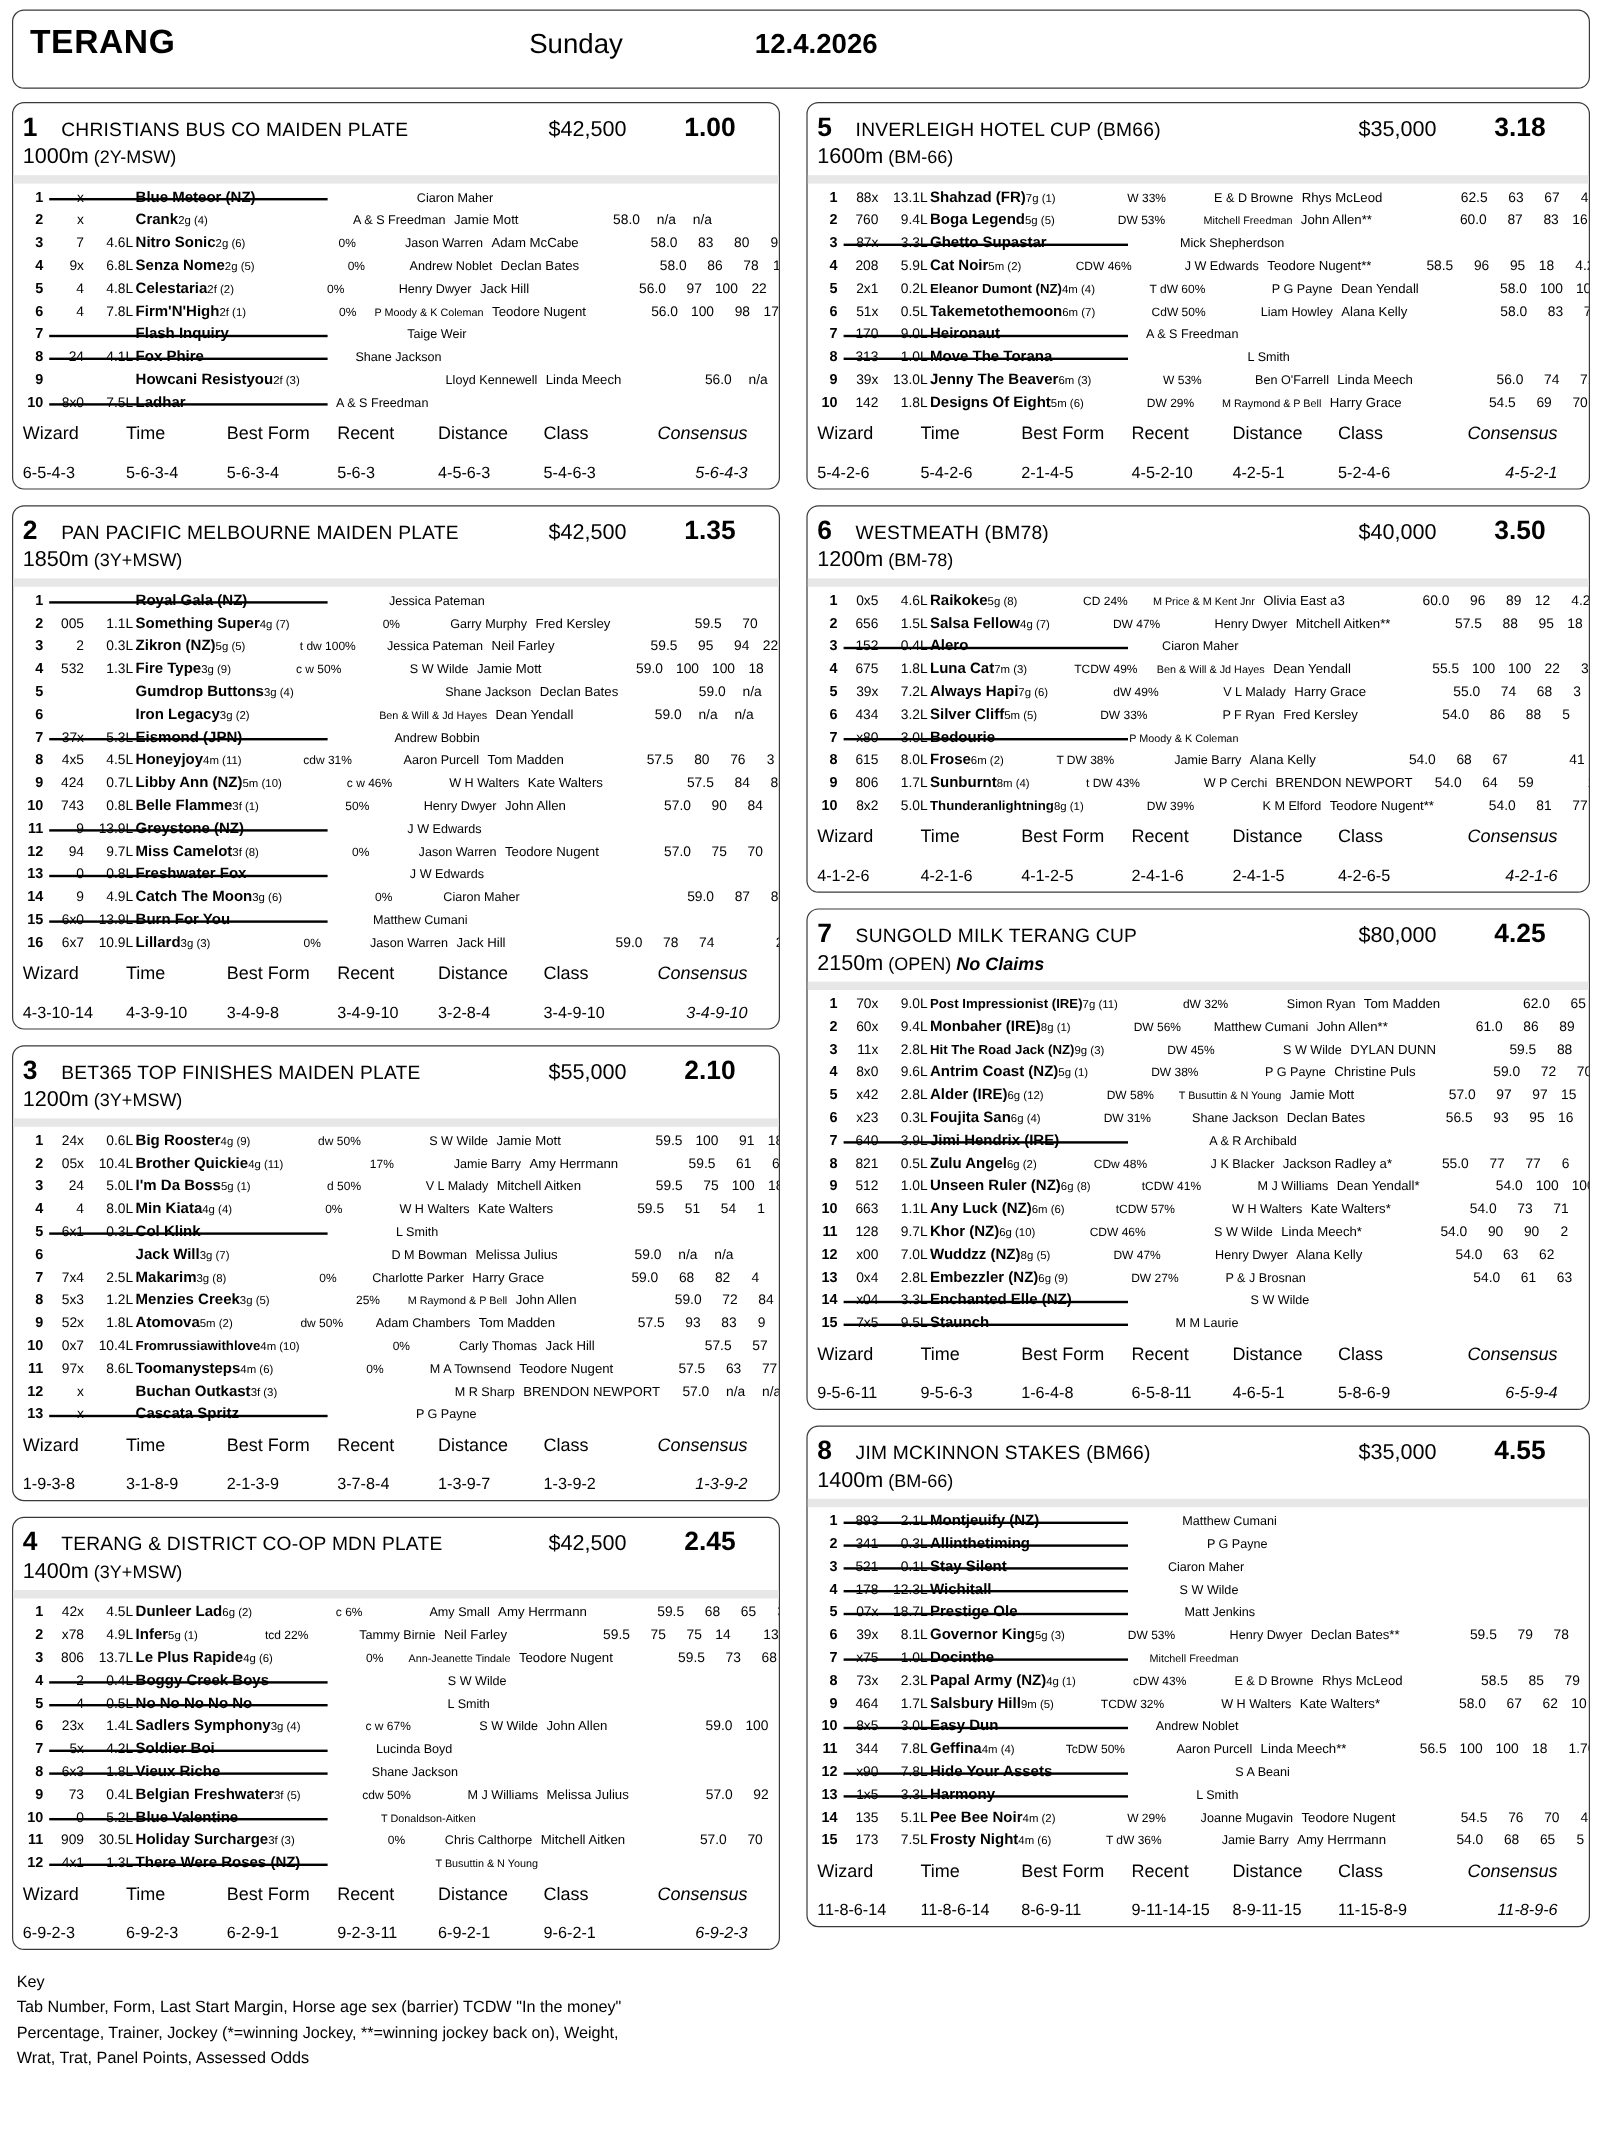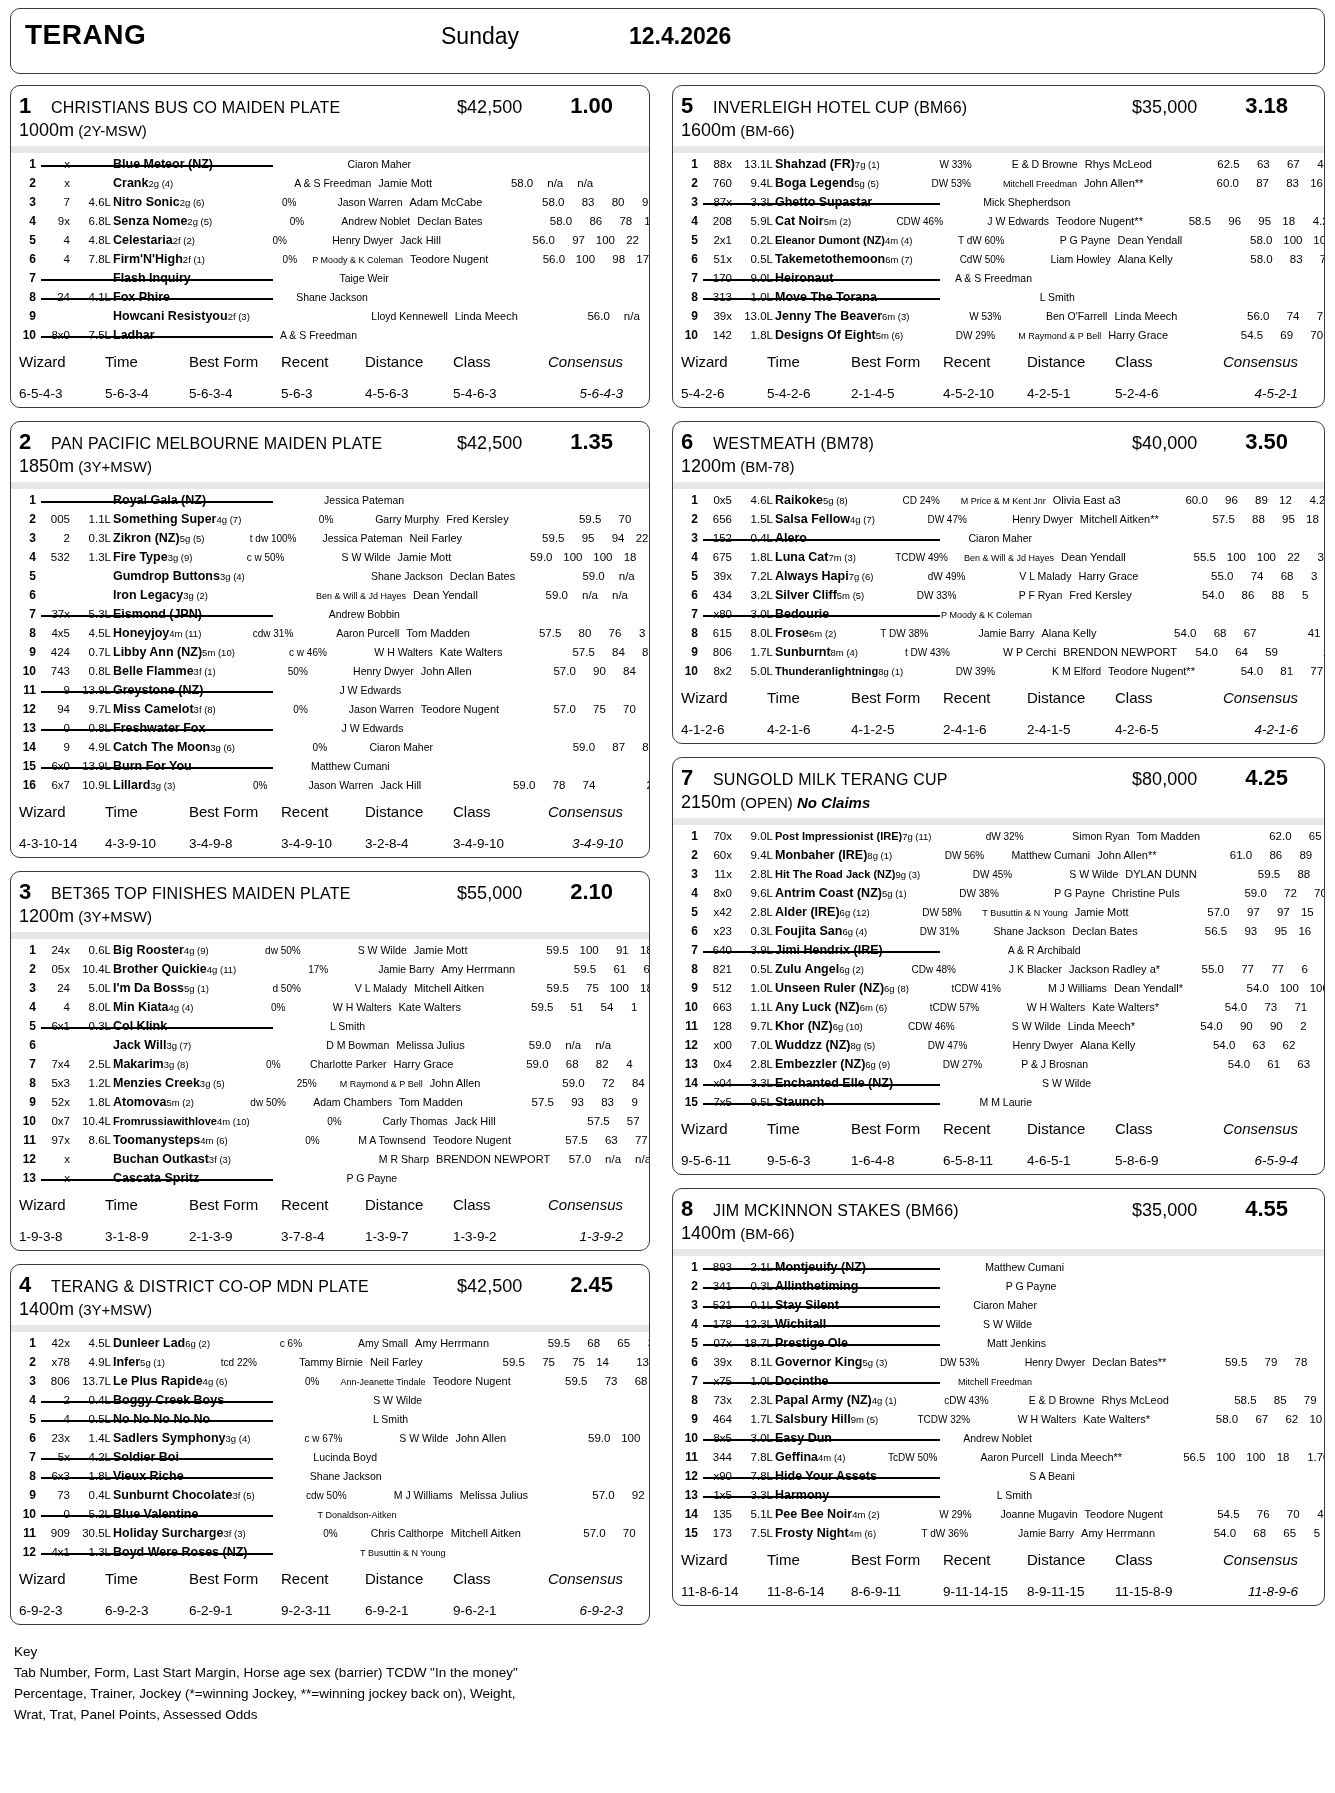--- a/index.html
+++ b/index.html
@@ -816,21 +816,21 @@
               <span class="c wrat"></span>
               <span class="c trat"></span>
               <span class="c pp"></span>
               <span class="c odds"></span>
               <span class="strike"></span>
             </div>
             <div class="horse-row">
               <span class="c tab">9</span>
               <span class="c form">73</span>
               <span class="c margin">0.4L</span>
-              <span class="c namecell"><span class="hname">Sunburnt Chocolate</span><span class="agesex">3f (5)</span></span>
+              <span class="c namecell"><span class="hname">Belgian Freshwater</span><span class="agesex">3f (5)</span></span>
               <span class="c flags">cdw 50%</span>
               <span class="c trainer">M J Williams</span>
               <span class="c jockey">Melissa Julius</span>
               <span class="c weight">57.0</span>
               <span class="c wrat">92</span>
               <span class="c trat">86</span>
             </div>
             <div class="horse-row scratched">
               <span class="c tab">10</span>
               <span class="c form">0</span>
@@ -855,21 +855,21 @@
               <span class="c trainer">Chris Calthorpe</span>
               <span class="c jockey">Mitchell Aitken</span>
               <span class="c weight">57.0</span>
               <span class="c wrat">70</span>
               <span class="c trat">64</span>
             </div>
             <div class="horse-row scratched">
               <span class="c tab">12</span>
               <span class="c form">4x1</span>
               <span class="c margin">1.3L</span>
-              <span class="c namecell"><span class="hname small">Boyd Were Roses (NZ)</span><span class="agesex"></span></span>
+              <span class="c namecell"><span class="hname small">There Were Roses (NZ)</span><span class="agesex"></span></span>
               <span class="c flags"></span>
               <span class="c trainer small">T Busuttin &amp; N Young</span>
               <span class="c jockey"></span>
               <span class="c weight"></span>
               <span class="c wrat"></span>
               <span class="c trat"></span>
               <span class="c pp"></span>
               <span class="c odds"></span>
               <span class="strike"></span>
             </div>

